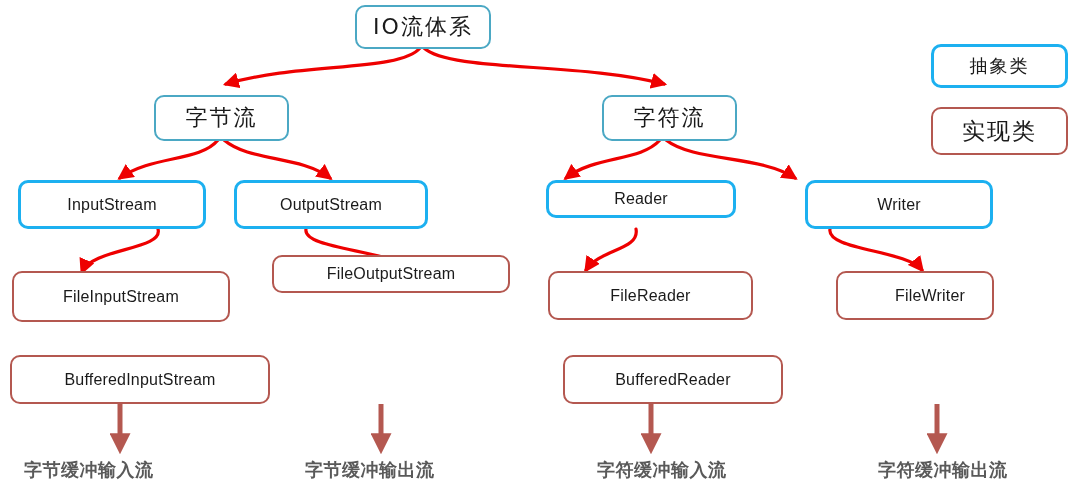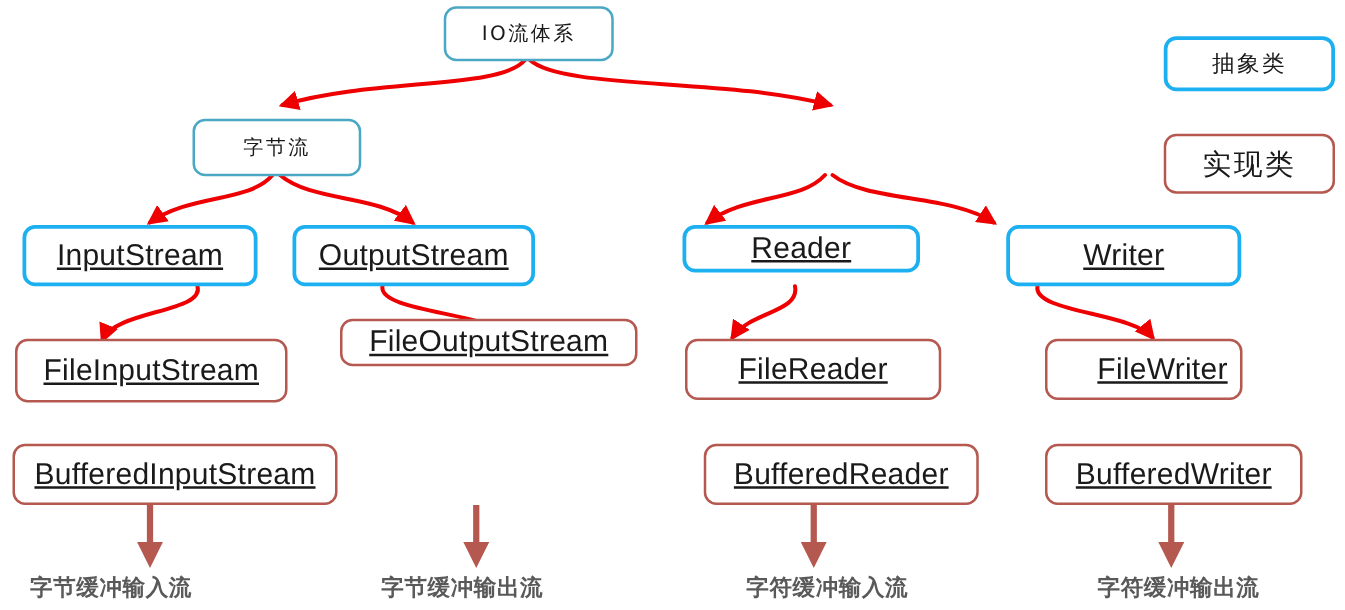--- a/index.html
+++ b/index.html
@@ -39,32 +39,32 @@
     border: 2px solid #4ba8c4;
   }
   .node.blue {
     border: 3px solid #1cb0f0;
   }
   .node.red {
     border: 2px solid #b45850;
   }
   .node.cjk {
     font-family: "DejaVu Sans", "Liberation Sans", sans-serif;
-    font-size: 16px;
+    font-size: 22px;
     letter-spacing: 2px;
   }
   .node.latin {
-    font-size: 24px;
+    font-size: 16px;
     letter-spacing: 0.2px;
-    text-decoration: underline;
   }
   .node.legend-abs {
     font-family: "DejaVu Sans", "Liberation Sans", sans-serif;
     font-size: 18px;
     letter-spacing: 2px;
+    margin-top: 15px;
   }
   .node.legend-impl {
     font-family: "DejaVu Sans", "Liberation Sans", sans-serif;
     font-size: 23px;
     font-weight: normal;
     letter-spacing: 2px;
   }
   .caption {
     position: absolute;
     font-family: "DejaVu Sans", "Liberation Sans", sans-serif;
@@ -109,20 +109,21 @@
       <path d="M 381 404 L 381 448"></path>
       <path d="M 651 404 L 651 448"></path>
       <path d="M 937 404 L 937 448"></path>
     </g>
   </svg>
 
   <div class="node teal cjk" style="left:355px; top:5px; width:136px; height:44px;">IO流体系</div>
 
   <div class="node teal cjk" style="left:154px; top:95px; width:135px; height:46px;">字节流</div>
 
+  <div class="node teal cjk" style="left:602px; top:95px; width:135px; height:46px;">字符流</div>
 
   <div class="node blue latin" style="left:18px; top:180px; width:188px; height:49px;">InputStream</div>
 
   <div class="node blue latin" style="left:234px; top:180px; width:194px; height:49px;">OutputStream</div>
 
   <div class="node blue latin" style="left:546px; top:180px; width:190px; height:38px;">Reader</div>
 
   <div class="node blue latin" style="left:805px; top:180px; width:188px; height:49px;">Writer</div>
 
   <div class="node red latin" style="left:12px; top:271px; width:218px; height:51px;">FileInputStream</div>
@@ -131,21 +132,20 @@
 
   <div class="node red latin" style="left:548px; top:271px; width:205px; height:49px;">FileReader</div>
 
   <div class="node red latin" style="left:836px; top:271px; width:158px; height:49px;padding-left:30px;">FileWriter</div>
 
   <div class="node red latin" style="left:10px; top:355px; width:260px; height:49px;">BufferedInputStream</div>
 
 
   <div class="node red latin" style="left:563px; top:355px; width:220px; height:49px;">BufferedReader</div>
 
-  <div class="node red latin" style="left:836px; top:355px; width:206px; height:49px;">BufferedWriter</div>
 
   <div class="node blue legend-abs" style="left:931px; top:29px; width:137px; height:44px;">抽象类</div>
 
   <div class="node red legend-impl" style="left:931px; top:107px; width:137px; height:48px;">实现类</div>
 
   <div class="caption" style="left:24px; top:458px;">字节缓冲输入流</div>
 
   <div class="caption" style="left:305px; top:458px;">字节缓冲输出流</div>
 
   <div class="caption" style="left:597px; top:458px;">字符缓冲输入流</div>

